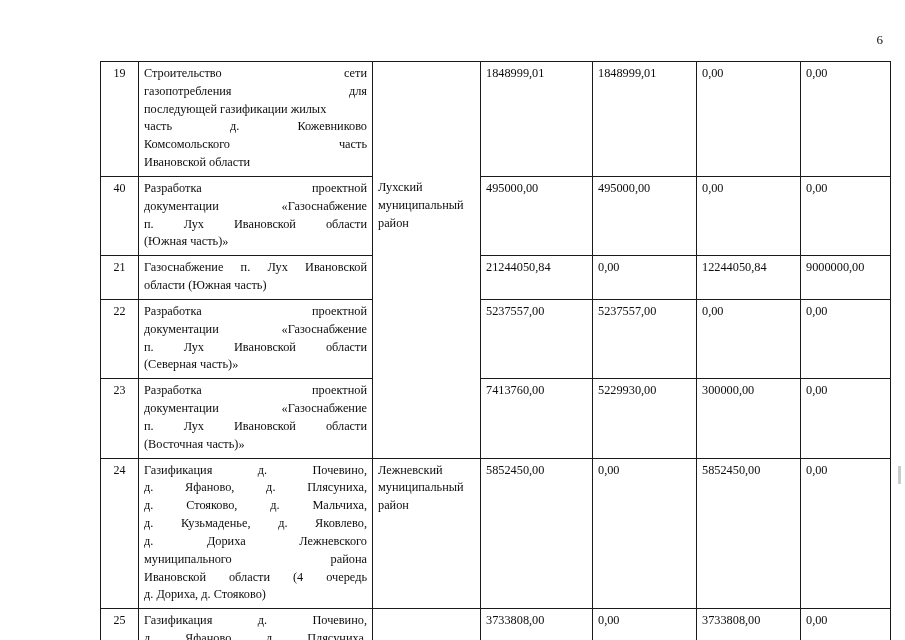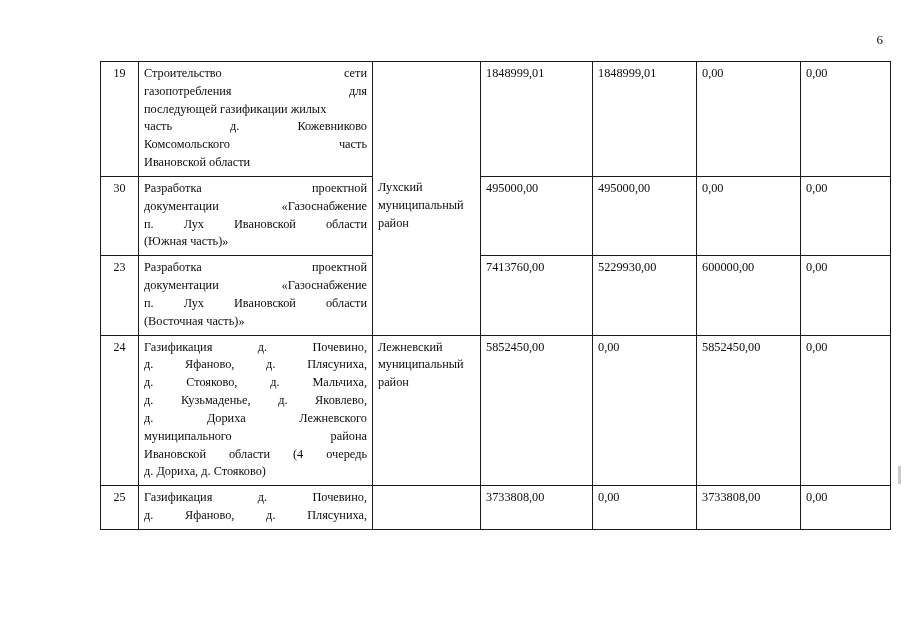--- a/index.html
+++ b/index.html
@@ -137,52 +137,78 @@
             <span class="j-last">Ивановской области</span>
           </td>
           <td class="region no-bottom"></td>
           <td class="val">1848999,01</td>
           <td class="val">1848999,01</td>
           <td class="val">0,00</td>
           <td class="val">0,00</td>
         </tr>
 
         <tr>
-          <td class="num">30</td>
+          <td class="num">40</td>
           <td class="name">
             <span class="j-line">Разработка проектной</span>
             <span class="j-line">документации «Газоснабжение</span>
             <span class="j-line">п. Лух Ивановской области</span>
             <span class="j-last">(Южная часть)»</span>
           </td>
           <td class="region nb">
             <span>Лухский</span><br>
             <span>муниципальный</span><br>
             <span>район</span>
           </td>
           <td class="val">495000,00</td>
           <td class="val">495000,00</td>
           <td class="val">0,00</td>
           <td class="val">0,00</td>
         </tr>
 
-
+        <tr>
+          <td class="num">21</td>
+          <td class="name">
+            <span class="j-line">Газоснабжение п. Лух Ивановской</span>
+            <span class="j-last">области (Южная часть)</span>
+          </td>
+          <td class="region nb"></td>
+          <td class="val">21244050,84</td>
+          <td class="val">0,00</td>
+          <td class="val">12244050,84</td>
+          <td class="val">9000000,00</td>
+        </tr>
+
+        <tr>
+          <td class="num">22</td>
+          <td class="name">
+            <span class="j-line">Разработка проектной</span>
+            <span class="j-line">документации «Газоснабжение</span>
+            <span class="j-line">п. Лух Ивановской области</span>
+            <span class="j-last">(Северная часть)»</span>
+          </td>
+          <td class="region nb"></td>
+          <td class="val">5237557,00</td>
+          <td class="val">5237557,00</td>
+          <td class="val">0,00</td>
+          <td class="val">0,00</td>
+        </tr>
 
         <tr>
           <td class="num">23</td>
           <td class="name">
             <span class="j-line">Разработка проектной</span>
             <span class="j-line">документации «Газоснабжение</span>
             <span class="j-line">п. Лух Ивановской области</span>
             <span class="j-last">(Восточная часть)»</span>
           </td>
           <td class="region no-top"></td>
           <td class="val">7413760,00</td>
           <td class="val">5229930,00</td>
-          <td class="val">600000,00</td>
+          <td class="val">300000,00</td>
           <td class="val">0,00</td>
         </tr>
 
         <tr>
           <td class="num">24</td>
           <td class="name">
             <span class="j-line">Газификация д. Почевино,</span>
             <span class="j-line">д. Яфаново, д. Плясуниха,</span>
             <span class="j-line">д. Стояково, д. Мальчиха,</span>
             <span class="j-line">д. Кузьмаденье, д. Яковлево,</span>

